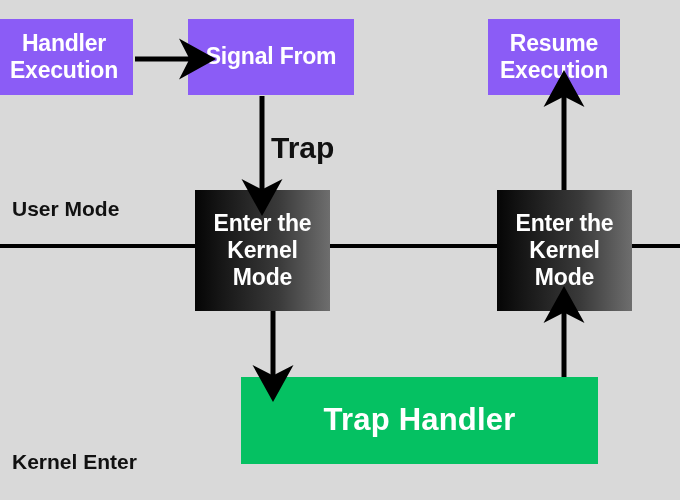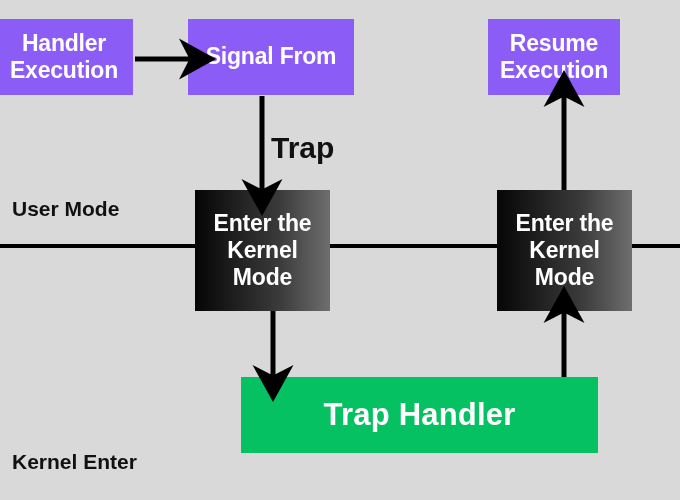--- a/index.html
+++ b/index.html
@@ -57,21 +57,21 @@
     font-size: 31px;
     letter-spacing: 0.2px;
   }
 
   
   #box-process-execution { left: -5px;  top: 19px;  width: 138px; height: 76px; }
   #box-signal-from-user  { left: 188px; top: 19px;  width: 166px; height: 76px; }
   #box-resume-execution  { left: 488px; top: 19px;  width: 132px; height: 76px; }
   #box-enter-kernel      { left: 195px; top: 190px; width: 135px; height: 121px; }
   #box-leave-kernel      { left: 497px; top: 190px; width: 135px; height: 121px; }
-  #box-trap-handler      { left: 241px; top: 377px; width: 357px; height: 76px; }
+  #box-trap-handler      { left: 241px; top: 377px; width: 357px; height: 87px; }
 
   
   .mode-label {
     position: absolute;
     color: #111111;
     font-weight: bold;
     font-size: 21px;
     white-space: nowrap;
   }
   #label-user-mode   { left: 12px; top: 197px; }

